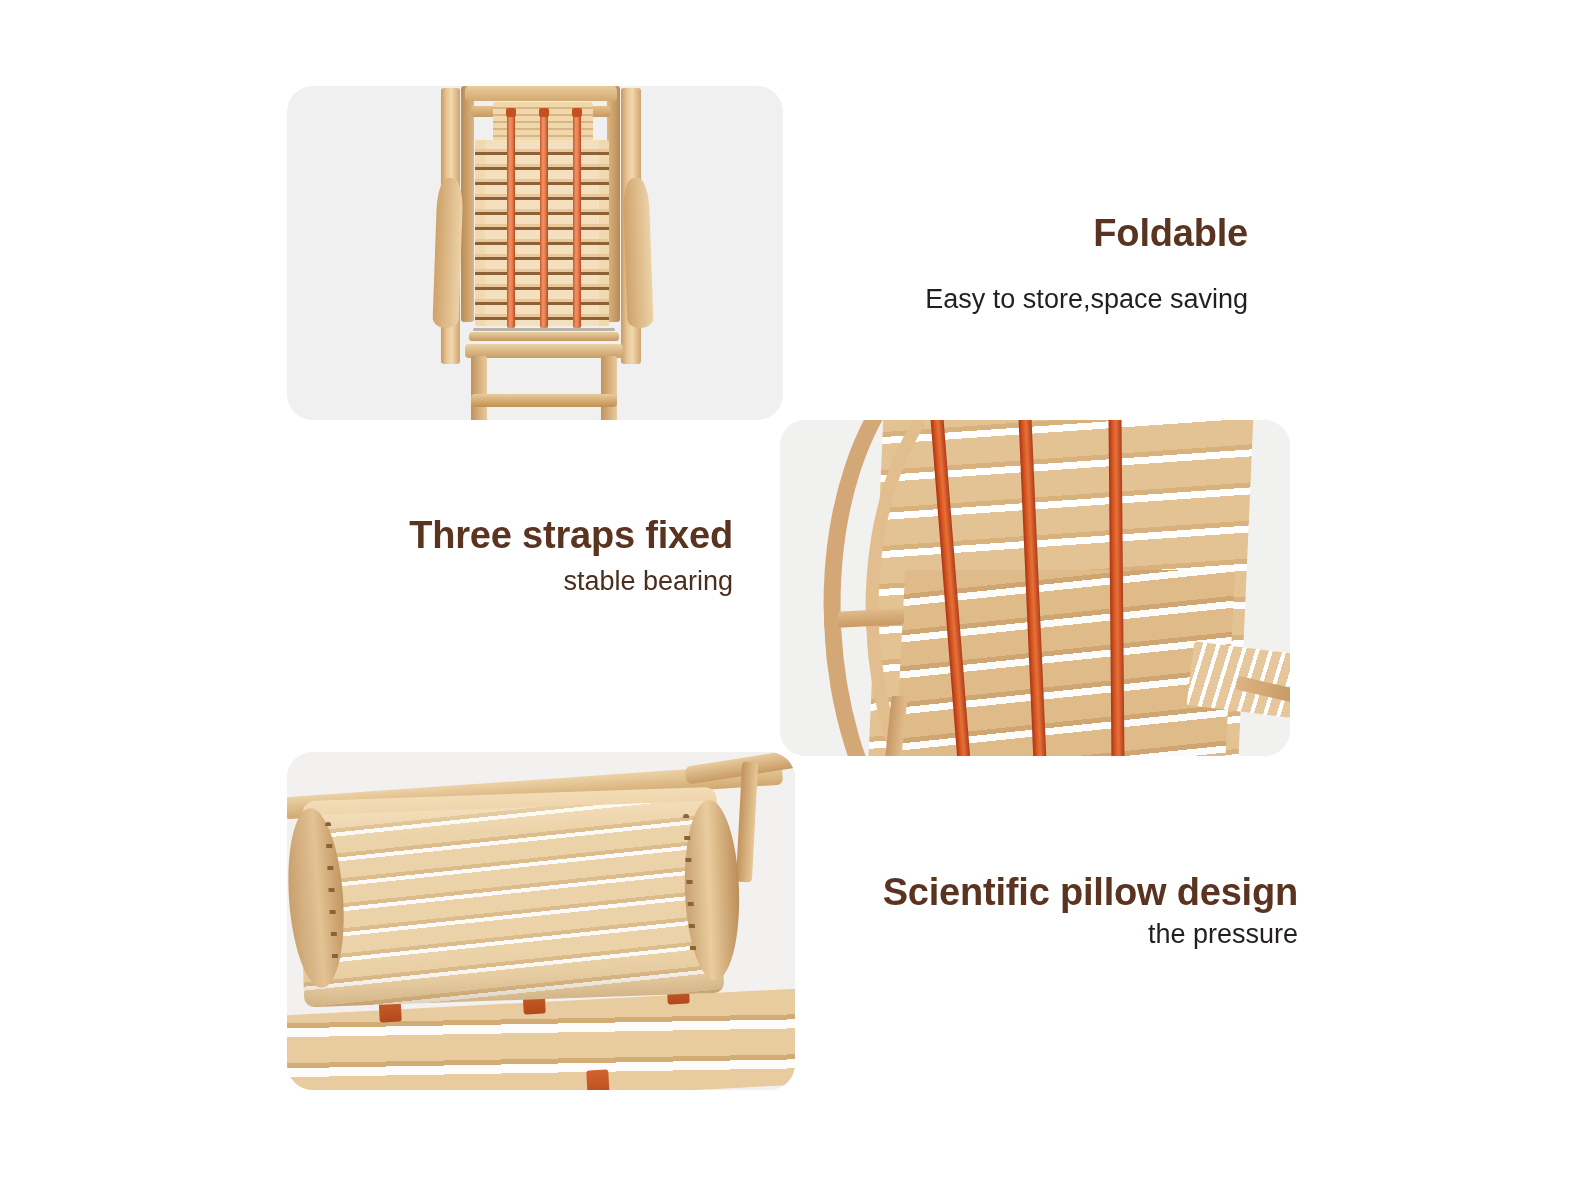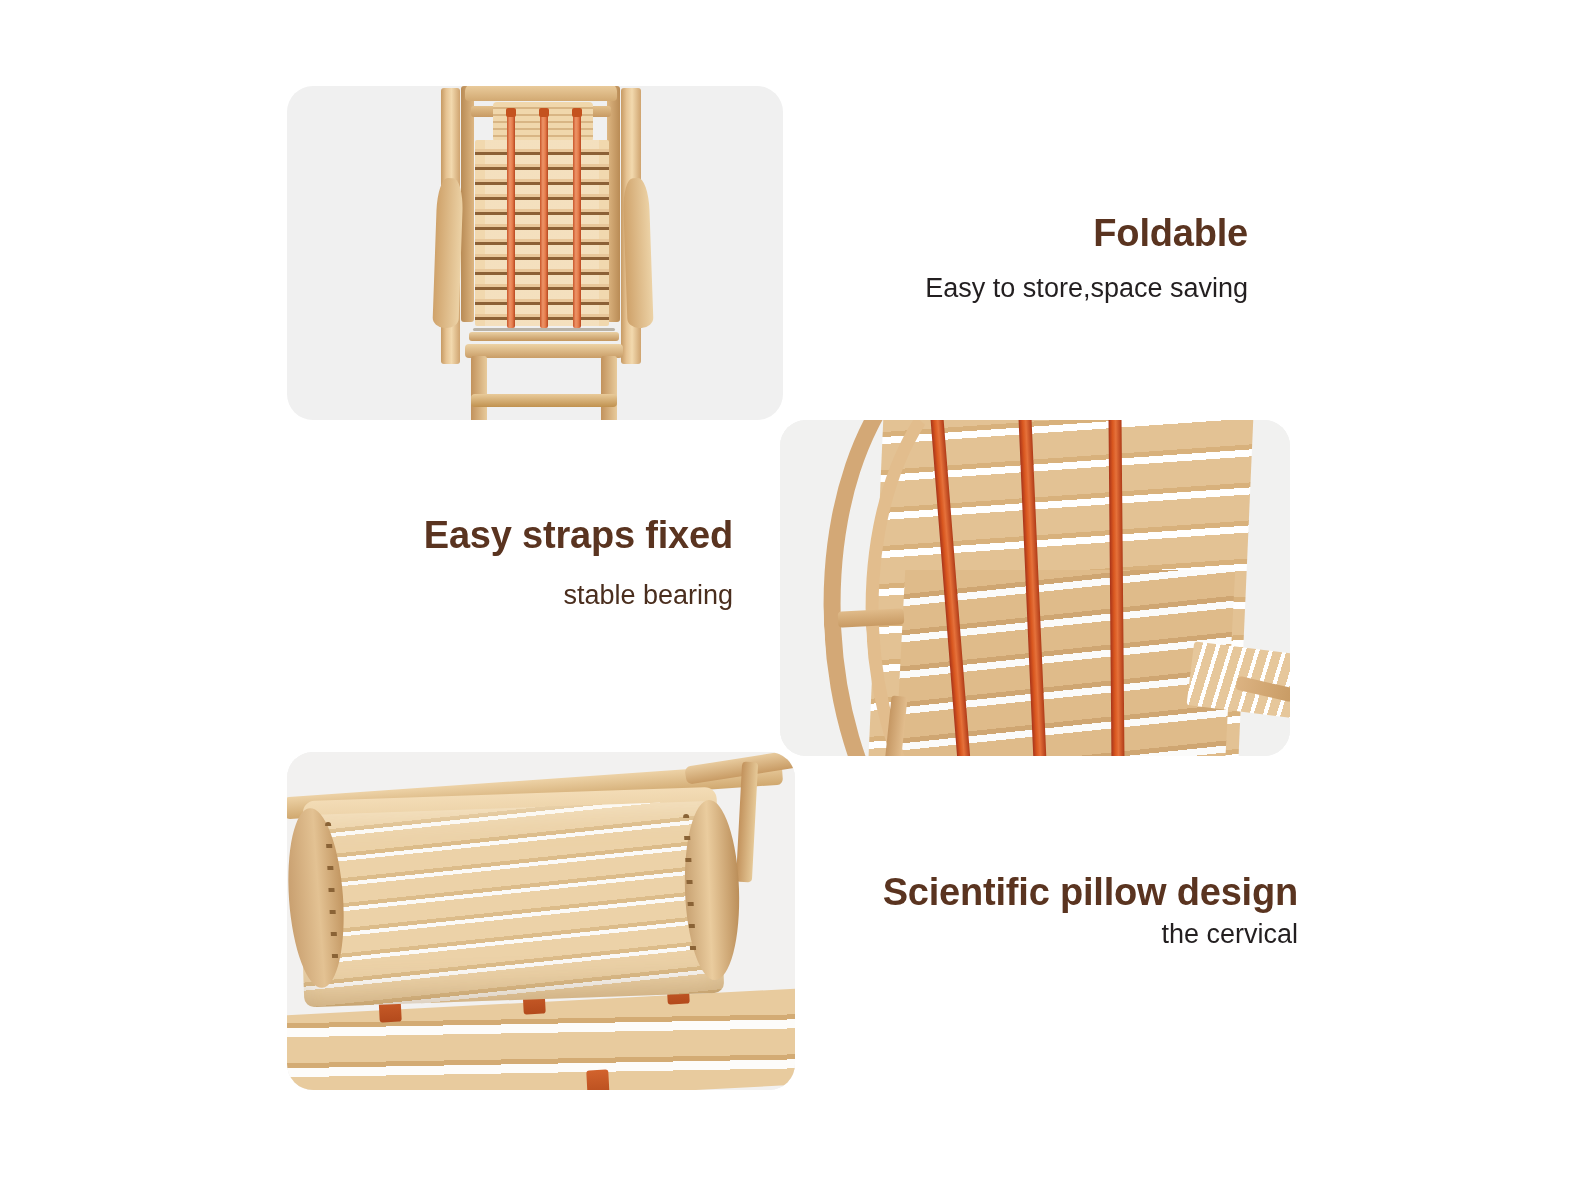--- a/index.html
+++ b/index.html
@@ -35,21 +35,21 @@
     color: #5a3420;
     letter-spacing: -0.2px;
     white-space: nowrap;
     line-height: 1.1;
   }
   .subline {
     font-size: 27px;
     font-weight: normal;
     color: #231f20;
     line-height: 1.38;
-    margin-top: 15px;
+    margin-top: 26px;
   }
   .subline.brown { color: #4a2e1e; }
   .align-right { text-align: right; }
   .align-left  { text-align: right; }
 
   
   .p1 { left: 287px; top: 86px; width: 496px; height: 334px; }
 
   .p1-stage {
     position: absolute;
@@ -348,22 +348,22 @@
     </div>
   </div>
 </div>
 
 <div class="textblock align-left" style="left:828px; top:213px; width:420px;">
   <div class="headline">Foldable</div>
   <div class="subline" style="margin-left:6px;">Easy to store,space saving</div>
 </div>
 
 <div class="textblock align-right" style="left:333px; top:515px; width:400px;">
-  <div class="headline">Easy straps fixed</div>
-  <div class="subline brown" style="margin-top:20px;">stable bearing</div>
+  <div class="headline">Three straps fixed</div>
+  <div class="subline brown" style="margin-top:6px;">stable bearing</div>
 </div>
 
 <div class="panel p2">
   <div class="photo">
     <div class="p2-bg"></div>
     <div class="p2-slatfield"></div>
     <div class="p2-slatfield2"></div>
     <div class="p2-bow outer"></div>
     <div class="p2-bow inner"></div>
     <div class="p2-leftstub"></div>
@@ -392,14 +392,14 @@
     <div class="p3-roll"></div>
     <div class="p3-cap l"></div>
     <div class="p3-pins"></div>
     <div class="p3-cap r"></div>
     <div class="p3-pins r"></div>
   </div>
 </div>
 
 <div class="textblock align-left" style="left:828px; top:872px; width:470px;">
   <div class="headline">Scientific pillow design</div>
-  <div class="subline" style="margin-top:2px;">the cervical</div>
+  <div class="subline" style="margin-top:2px;">the pressure</div>
 </div>
 
 </body></html>

